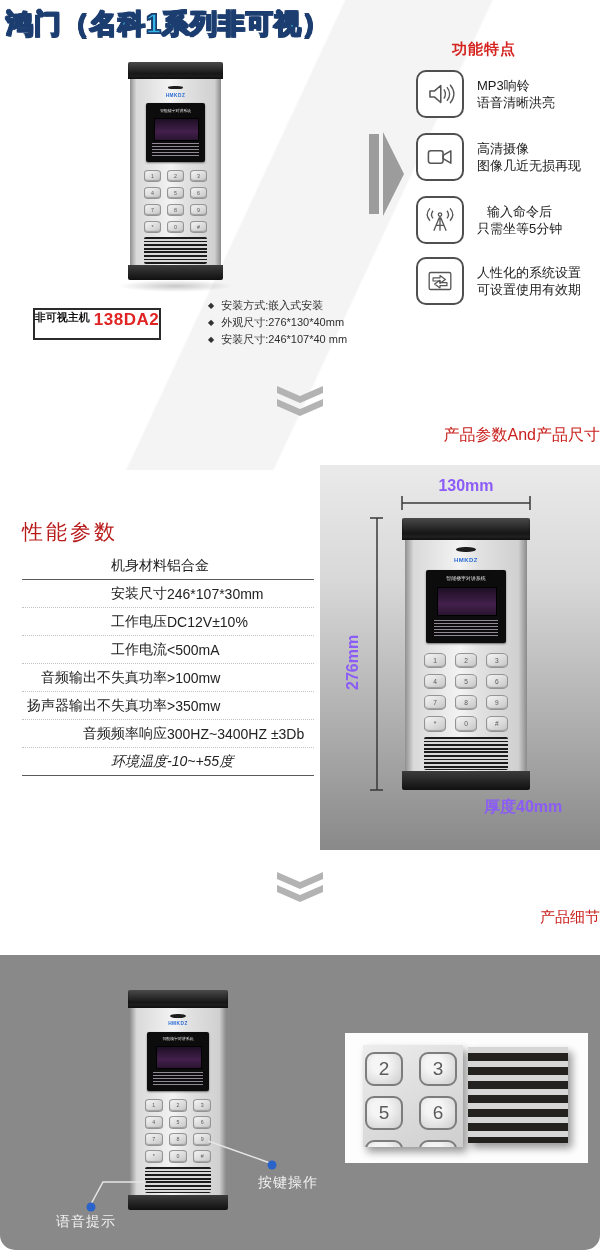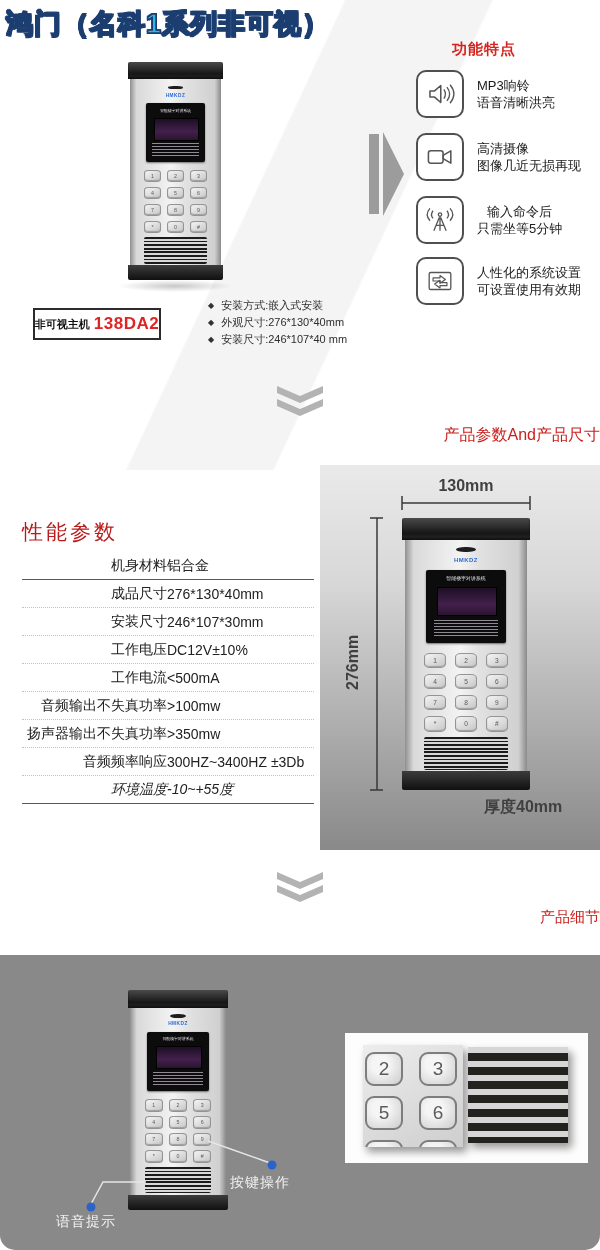--- a/index.html
+++ b/index.html
@@ -43,21 +43,21 @@
     border-radius:26%;display:flex;align-items:center;justify-content:center;color:#5a5a5a;
     font-size:1.05em;box-shadow:inset 0 -1px 1px #9f9f9f;}
   .dev-grille{left:17%;top:80.5%;width:66%;height:12%;border-radius:2px;
     background:repeating-linear-gradient(180deg,#1b1b1b 0 1.8px,#d8d8d8 1.8px 3.6px);}
   .device-small{font-size:5px;}
   .device-mid{font-size:6.3px;}
   .dev-shadow{background:radial-gradient(ellipse at center,rgba(0,0,0,.22),transparent 70%);}
 
   
   .model-box{left:33px;top:308px;width:124px;height:28px;border:2px solid #2b2b2b;background:#fff;
-    display:flex;align-items:center;justify-content:center;gap:4px;white-space:nowrap;}
+    display:flex;align-items:flex-start;justify-content:center;gap:4px;white-space:nowrap;}
   .model-prefix{font-size:11px;font-weight:bold;color:#111;}
   .model-code{font-size:17px;font-weight:bold;color:#e02424;letter-spacing:.5px;}
   .install-notes{left:208px;top:297px;font-size:11px;color:#2e2e2e;line-height:17px;}
   .install-row{display:flex;align-items:center;gap:7px;}
   .diamond{font-size:8px;color:#333;}
 
   
   .features-title{left:452px;top:40px;font-size:15px;font-weight:bold;color:#d42420;letter-spacing:1px;}
   .feat-item{display:flex;align-items:center;gap:13px;}
   .feat-icon{width:44px;height:44px;border:2px solid #4f4f4f;border-radius:10px;flex:0 0 auto;
@@ -73,21 +73,21 @@
   .spec-row{display:flex;align-items:center;padding:5px 0 4px 0;border-bottom:1px dotted #c2c2c2;
     font-size:14px;color:#222;}
   .spec-row:first-child{border-bottom:1px solid #5a5a5a;}
   .spec-row:last-child{border-bottom:1px solid #5a5a5a;font-style:italic;}
   .spec-label{width:145px;flex:0 0 auto;text-align:right;}
   .spec-value{white-space:nowrap;}
 
   
   .dim-block{left:320px;top:465px;width:280px;height:385px;
     background:linear-gradient(180deg,#eaeaea 0%,#d8d8d8 30%,#a9a9a9 72%,#898989 100%);}
-  .dim-label{font-size:16px;font-weight:bold;color:#404040;white-space:nowrap;}
+  .dim-label{font-size:16px;font-weight:bold;color:#8b5cf6;white-space:nowrap;}
   .dim-w{left:402px;top:477px;width:128px;text-align:center;}
   .dim-h{left:344px;top:600px;height:90px;writing-mode:vertical-rl;transform:rotate(180deg);
     display:flex;align-items:center;}
   .dim-d{left:484px;top:797px;}
 
   
   .bottom-block{left:0;top:955px;width:600px;height:295px;background:#898989;}
   .detail-frame{left:345px;top:1033px;width:243px;height:130px;background:#fdfdfd;}
   .closeup-keys{position:absolute;left:18px;top:12px;width:100px;height:102px;overflow:hidden;
     background:linear-gradient(150deg,#ededed,#cecece);box-shadow:4px 5px 8px rgba(0,0,0,.4);}
@@ -229,24 +229,20 @@
   </svg>
   <div class="abs divider-label" style="top:425px;font-size:16px;">产品参数And产品尺寸</div>
 
   <div class="abs specs-title">性能参数</div>
   <div class="abs spec-table">
     <div class="spec-row">
       <div class="spec-label">机身材料</div>
       <div class="spec-value">铝合金</div>
     </div>
 
-    <div class="spec-row">
-      <div class="spec-label">成品尺寸</div>
-      <div class="spec-value">276*130*40mm</div>
-    </div>
 
     <div class="spec-row">
       <div class="spec-label">安装尺寸</div>
       <div class="spec-value">246*107*30mm</div>
     </div>
 
     <div class="spec-row">
       <div class="spec-label">工作电压</div>
       <div class="spec-value">DC12V±10%</div>
     </div>
@@ -366,16 +362,16 @@
   </div>
 
   <svg class="abs" style="left:0;top:955px;" width="600" height="295" viewBox="0 0 600 295">
     <g stroke="#e6e6e6" stroke-width="1.5" fill="none">
       <path d="M208 186 L270 208"></path>
       <path d="M146 227 L103 227 L91 249"></path>
     </g>
     <circle cx="272" cy="210" r="4.5" fill="#2a63c9"></circle>
     <circle cx="91" cy="252" r="4.5" fill="#2a63c9"></circle>
   </svg>
-  <div class="abs callout-label" style="left:230px;top:1174px;font-family:Liberation Mono, monospace;">按键操作</div>
+  <div class="abs callout-label" style="left:258px;top:1174px;font-family:Liberation Mono, monospace;">按键操作</div>
   <div class="abs callout-label" style="left:56px;top:1213px;">语音提示</div>
 
 </div>
 
 </body></html>

